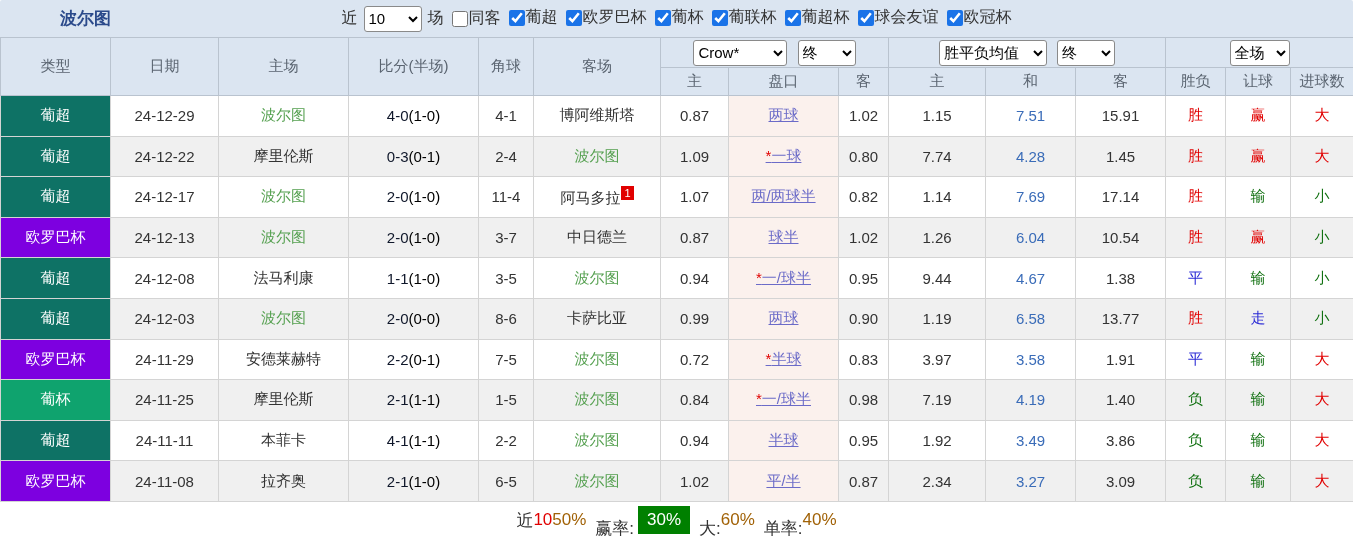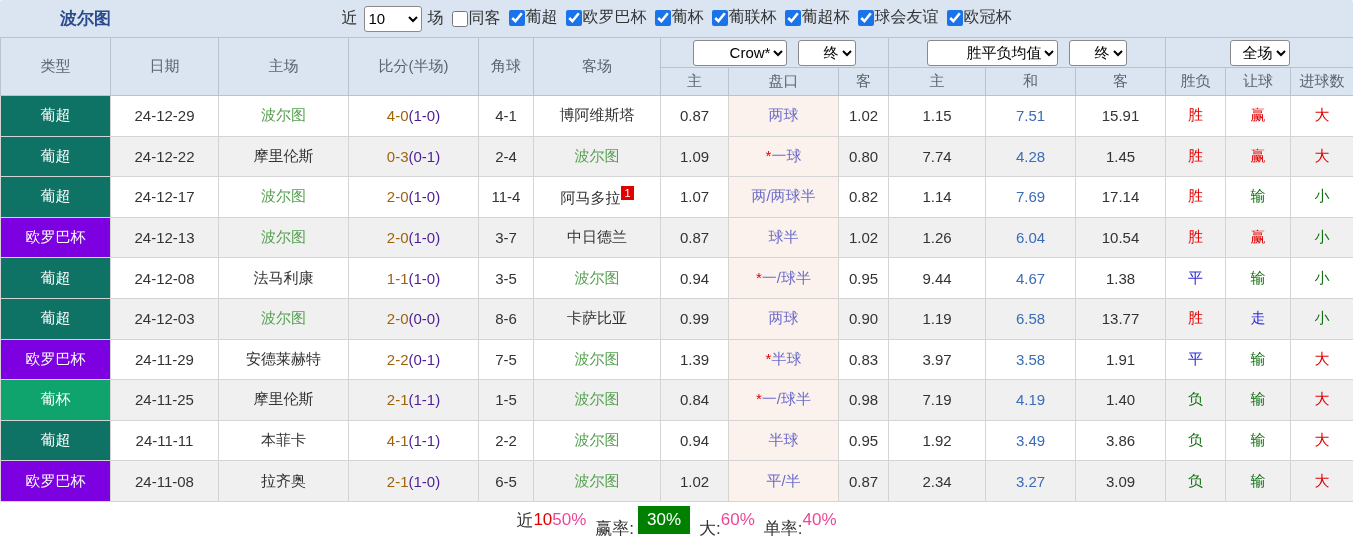--- a/index.html
+++ b/index.html
@@ -52,56 +52,56 @@
     height: 26px;
     font-size: 15px;
     border: 1px solid #8a8a8a;
     border-radius: 3px;
     background: #fff;
     font-family: "Liberation Sans", "DejaVu Sans", sans-serif;
   }
   .w-recent { width: 58px; }
   .w-book   { width: 94px; }
   .w-time   { width: 58px; }
-  .w-avg    { width: 131px; }
+  .w-avg    { width: 108px; }
   .w-scope  { width: 60px; }
   
   table.grid {
     width: 1353px;
     border-collapse: collapse;
     table-layout: fixed;
   }
   thead th {
     background: #dbe5f1;
     border: 1px solid #b9c3cf;
     font-weight: normal;
     font-size: 15px;
     color: #5a6470;
     text-align: center;
   }
   tr.h1 th { height: 30px; }
   tr.h2 th { height: 28px; }
-  th.grp .sel { margin: 0 3px; text-align: right; }
+  th.grp .sel { margin: 0 3px; }
   tbody td {
     border: 1px solid #d4d4d4;
     text-align: center;
     font-size: 15px;
     color: #333;
     height: 40.6px;
     padding: 0;
     overflow: hidden;
     white-space: nowrap;
   }
   tbody tr:nth-child(even) td { background: #f0f0f0; }
   td.c-type { color: #fff; }
-  td.c-pan { background: #fbf1ed !important; color: #6b6bc8; }
+  td.c-pan { background: #fbf1ed !important; color: #6b6bc8; text-decoration: underline; }
   .star { color: #e10000; }
   .team { color: #55a050; }
-  .s-main { color: #a16207; }
-  .s-half { color: #4c1d95; }
+  .s-main { color: #0f172a; }
+  .s-half { color: #000000; }
   td.c-draw { color: #3a6cb8; }
   .cr { color: #e10000; }
   .cg { color: #107010; }
   .cb { color: #2a2ad5; }
   .sup-badge {
     background: #e10000;
     color: #fff;
     font-size: 11px;
     padding: 0 3px;
     margin-left: 1px;
@@ -114,21 +114,21 @@
   .footer {
     height: 37px;
     display: flex;
     align-items: center;
     justify-content: center;
     font-size: 17px;
     color: #333;
     background: #fff;
   }
   .f-red  { color: #e10000; }
-  .f-blue { color: #ec4899; }
+  .f-blue { color: #a16207; }
   .f-sep  { margin-left: 9px; margin-top: 16px; }
   .f-badge {
     background: #008000;
     color: #fff;
     padding: 4px 9px;
     margin-left: 4px;
   }
 </style>
 </head>
 <body>
@@ -335,21 +335,21 @@
     <td class="cell-hcp cb">走</td>
     <td class="cell-goals cg">小</td>
   </tr>
         <tr>
     <td class="c-type" style="background: rgb(125, 0, 224);">欧罗巴杯</td>
     <td class="c-date">24-11-29</td>
     <td class="c-home"><span class="home-name">安德莱赫特</span></td>
     <td class="c-score"><span class="s-main">2-2</span><span class="s-half">(0-1)</span></td>
     <td class="c-corner">7-5</td>
     <td class="c-away"><span class="away-name team">波尔图</span></td>
-    <td class="c-num">1.39</td>
+    <td class="c-num">0.72</td>
     <td class="c-pan"><span class="star">*</span><span class="pan-txt">半球</span></td>
     <td class="c-num">0.83</td>
     <td class="c-num">3.97</td>
     <td class="c-draw">3.58</td>
     <td class="c-num">1.91</td>
     <td class="cell-result cb">平</td>
     <td class="cell-hcp cg">输</td>
     <td class="cell-goals cr">大</td>
   </tr>
         <tr>

